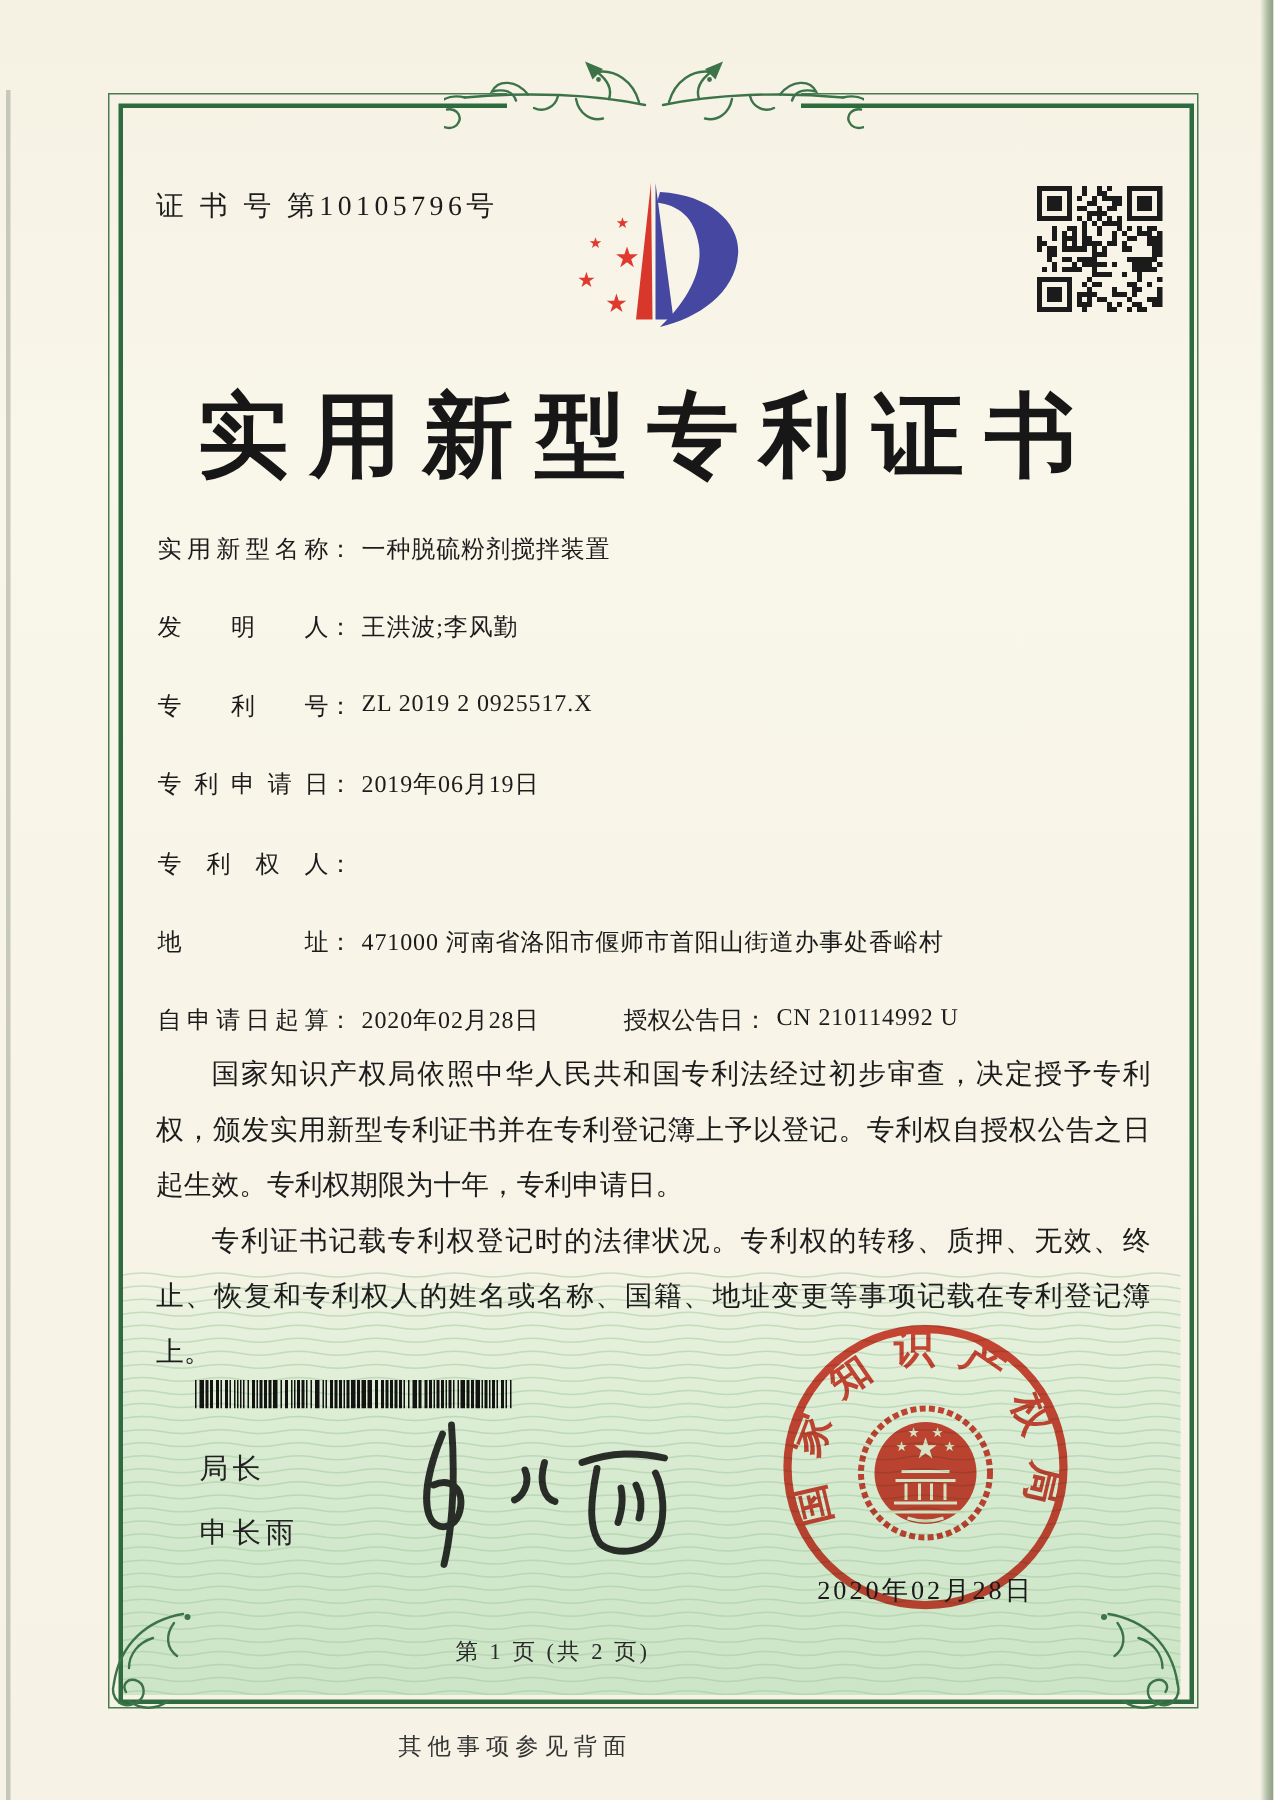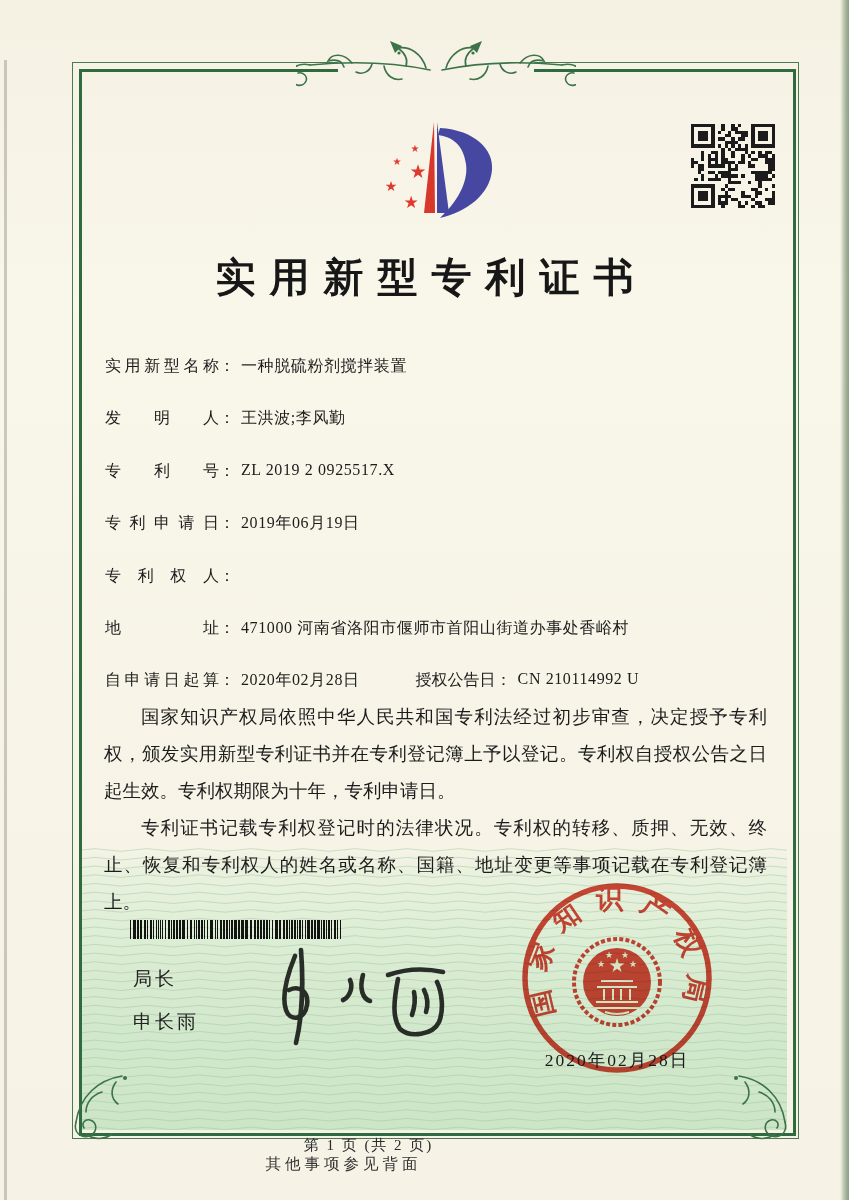--- a/index.html
+++ b/index.html
@@ -16,38 +16,38 @@
   .frame-outer{position:absolute;left:72px;top:62px;width:725px;height:1075px;border:1.5px solid #4a7a52;}
   .frame-inner{position:absolute;left:79px;top:69px;width:711px;height:1061px;border:3px solid #2e6b3e;}
   
   .band{position:absolute;left:82px;top:845px;width:705px;height:285px;
     background:linear-gradient(180deg,rgba(219,238,213,0) 0%,rgba(219,238,213,.55) 12%,#dcedd5 35%,#d2e8cc 65%,#cde5c7 100%);}
   .band svg{position:absolute;left:0;top:0;}
   .certno{position:absolute;left:104px;top:124px;font-size:18.5px;letter-spacing:3px;}
   .logo{position:absolute;left:378px;top:112px;}
   .qr{position:absolute;left:691px;top:124px;}
   .title{position:absolute;left:0;top:250px;width:849px;text-align:center;
-    font-size:40px;font-weight:bold;letter-spacing:14px;text-indent:14px;color:#171717;}
+    font-size:61px;font-weight:bold;letter-spacing:14px;text-indent:14px;color:#171717;}
   .fields{position:absolute;left:105px;top:356px;width:665px;}
   .frow{height:52.4px;display:flex;align-items:flex-start;font-size:16px;white-space:nowrap;}
   .flabel{display:inline-block;width:114px;text-align:justify;text-align-last:justify;}
   .fcolon{margin-right:6px;}
   .fvalue{letter-spacing:.6px;}
   .grant-gap{display:inline-block;width:56px;}
   .paras{position:absolute;left:104px;top:699px;width:663px;font-size:18.5px;line-height:37px;text-align:justify;}
   .paras p{margin:0;text-indent:2em;}
   .barcode{position:absolute;left:130px;top:920px;mix-blend-mode:multiply;}
   .signer{position:absolute;left:133px;top:966px;font-family:"Liberation Sans","DejaVu Sans",sans-serif;
     font-size:19px;letter-spacing:3px;color:#222;}
   .signer div{margin-bottom:17px;font-family:Liberation Mono, monospace;}
   .signature{position:absolute;left:255px;top:942px;mix-blend-mode:multiply;}
   .seal{position:absolute;left:517px;top:878px;mix-blend-mode:multiply;opacity:.93;}
   .seal-date{position:absolute;left:507px;top:1048px;width:220px;text-align:center;
     font-size:17.5px;letter-spacing:2px;color:#1a1a1a;}
-  .page-indicator{position:absolute;left:0;top:1136px;width:737px;text-align:center;
+  .page-indicator{position:absolute;left:0;top:1092px;width:737px;text-align:center;
     font-size:15px;letter-spacing:2px;color:#2a2a2a;}
   .back-note{position:absolute;left:0;top:1154px;width:687px;text-align:center;
     font-size:15.5px;letter-spacing:4px;color:#333;}
   .ornament-top{position:absolute;left:296px;top:32px;}
   .ornament-bl{position:absolute;left:56px;top:1070px;}
   .ornament-br{position:absolute;left:713px;top:1070px;}
 </style>
 </head>
 <body>
 
@@ -134,20 +134,21 @@
     <g transform="translate(92,0) scale(-1,1)" fill="none" stroke="#3c7348" stroke-width="1.6" stroke-linecap="round">
       <path d="M66,6 C42,10 24,26 20,52"></path>
       <path d="M20,52 c-3,11 6,18 15,13 c7,-4 6,-13 -1,-15 c-5,-1 -9,3 -6,8"></path>
       <path d="M46,22 c-10,3 -16,11 -16,20"></path>
       <path d="M60,12 c-6,8 -5,17 2,22"></path>
       <path d="M30,64 c8,6 18,6 26,0"></path>
       <circle cx="69" cy="8" r="2" fill="#3c7348" stroke="none"></circle>
     </g>
   </svg>
 
+  <div class="certno">证 书 号 第10105796号</div>
 
   <svg class="logo" width="150" height="122" viewBox="0 0 150 122">
     <g font-family="'DejaVu Sans',sans-serif" fill="#e03a2f">
       <text x="37" y="40" font-size="10" text-anchor="middle">★</text>
       <text x="19" y="53" font-size="10" text-anchor="middle">★</text>
       <text x="40" y="66" font-size="19" text-anchor="middle">★</text>
       <text x="13" y="79" font-size="14" text-anchor="middle">★</text>
       <text x="33" y="96" font-size="17" text-anchor="middle">★</text>
     </g>
     <polygon points="56,10 46,101 57,101" fill="#d8372c"></polygon>

